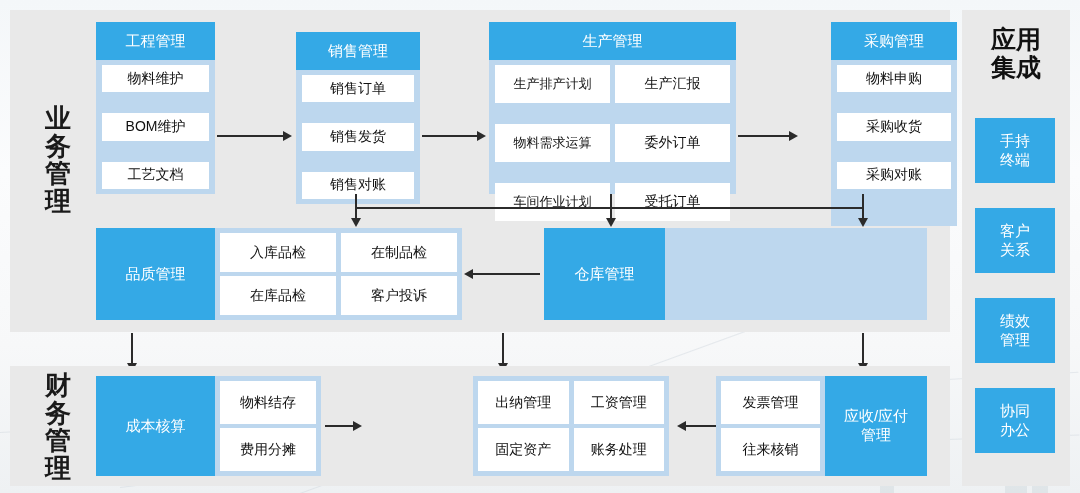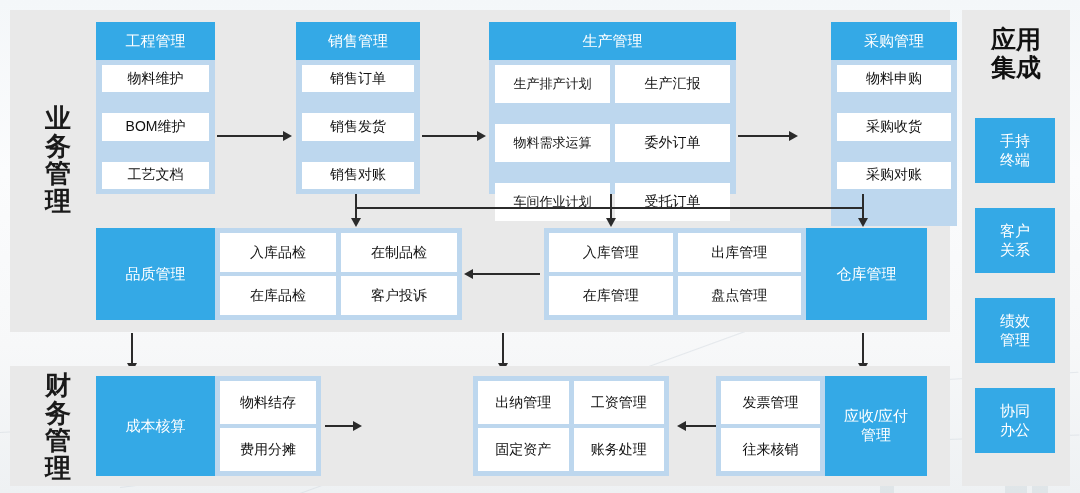--- a/index.html
+++ b/index.html
@@ -107,21 +107,21 @@
 
   <div class="group" style="left:96px;top:22px;width:119px;height:172px;">
     <div class="group-head" style="height:38px;">工程管理</div>
     <div class="group-body" style="height:134px;">
       <div class="card" style="height:38px;">物料维护</div>
       <div class="card" style="height:38px;">BOM维护</div>
       <div class="card" style="height:38px;">工艺文档</div>
     </div>
   </div>
 
-  <div class="group" style="left:296px;top:22px;width:124px;height:172px;">
+  <div class="group" style="left:296px;top:32px;width:124px;height:172px;">
     <div class="group-head" style="height:38px;">销售管理</div>
     <div class="group-body" style="height:134px;">
       <div class="card" style="height:38px;">销售订单</div>
       <div class="card" style="height:38px;">销售发货</div>
       <div class="card" style="height:38px;">销售对账</div>
     </div>
   </div>
 
   <div class="group" style="left:489px;top:22px;width:247px;height:172px;">
     <div class="group-head" style="height:38px;">生产管理</div>
@@ -178,30 +178,20 @@
         <div class="card" style="flex:1;">在制品检</div>
       </div>
       <div class="row2" style="flex:1;">
         <div class="card" style="flex:1;">在库品检</div>
         <div class="card" style="flex:1;">客户投诉</div>
       </div>
     </div>
   </div>
 
   <div class="sidegroup" style="left:544px;top:228px;width:383px;height:92px;">
-    <div class="sidecards">
-      <div class="row2" style="flex:1;">
-        <div class="card" style="flex:1;">入库管理</div>
-        <div class="card" style="flex:1;">出库管理</div>
-      </div>
-      <div class="row2" style="flex:1;">
-        <div class="card" style="flex:1;">在库管理</div>
-        <div class="card" style="flex:1;">盘点管理</div>
-      </div>
-    </div>
     <div class="sideblock" style="width:121px;">仓库管理</div>
   </div>
 
   <div class="ln hln" style="left:472px;top:273px;width:68px;"></div>
   <div class="ar ar-left" style="left:464px;top:269px;"></div>
 
   <div class="ln vln" style="left:131px;top:333px;height:32px;"></div>
   <div class="ar ar-down" style="left:127px;top:363px;"></div>
   <div class="ln vln" style="left:502px;top:333px;height:32px;"></div>
   <div class="ar ar-down" style="left:498px;top:363px;"></div>

